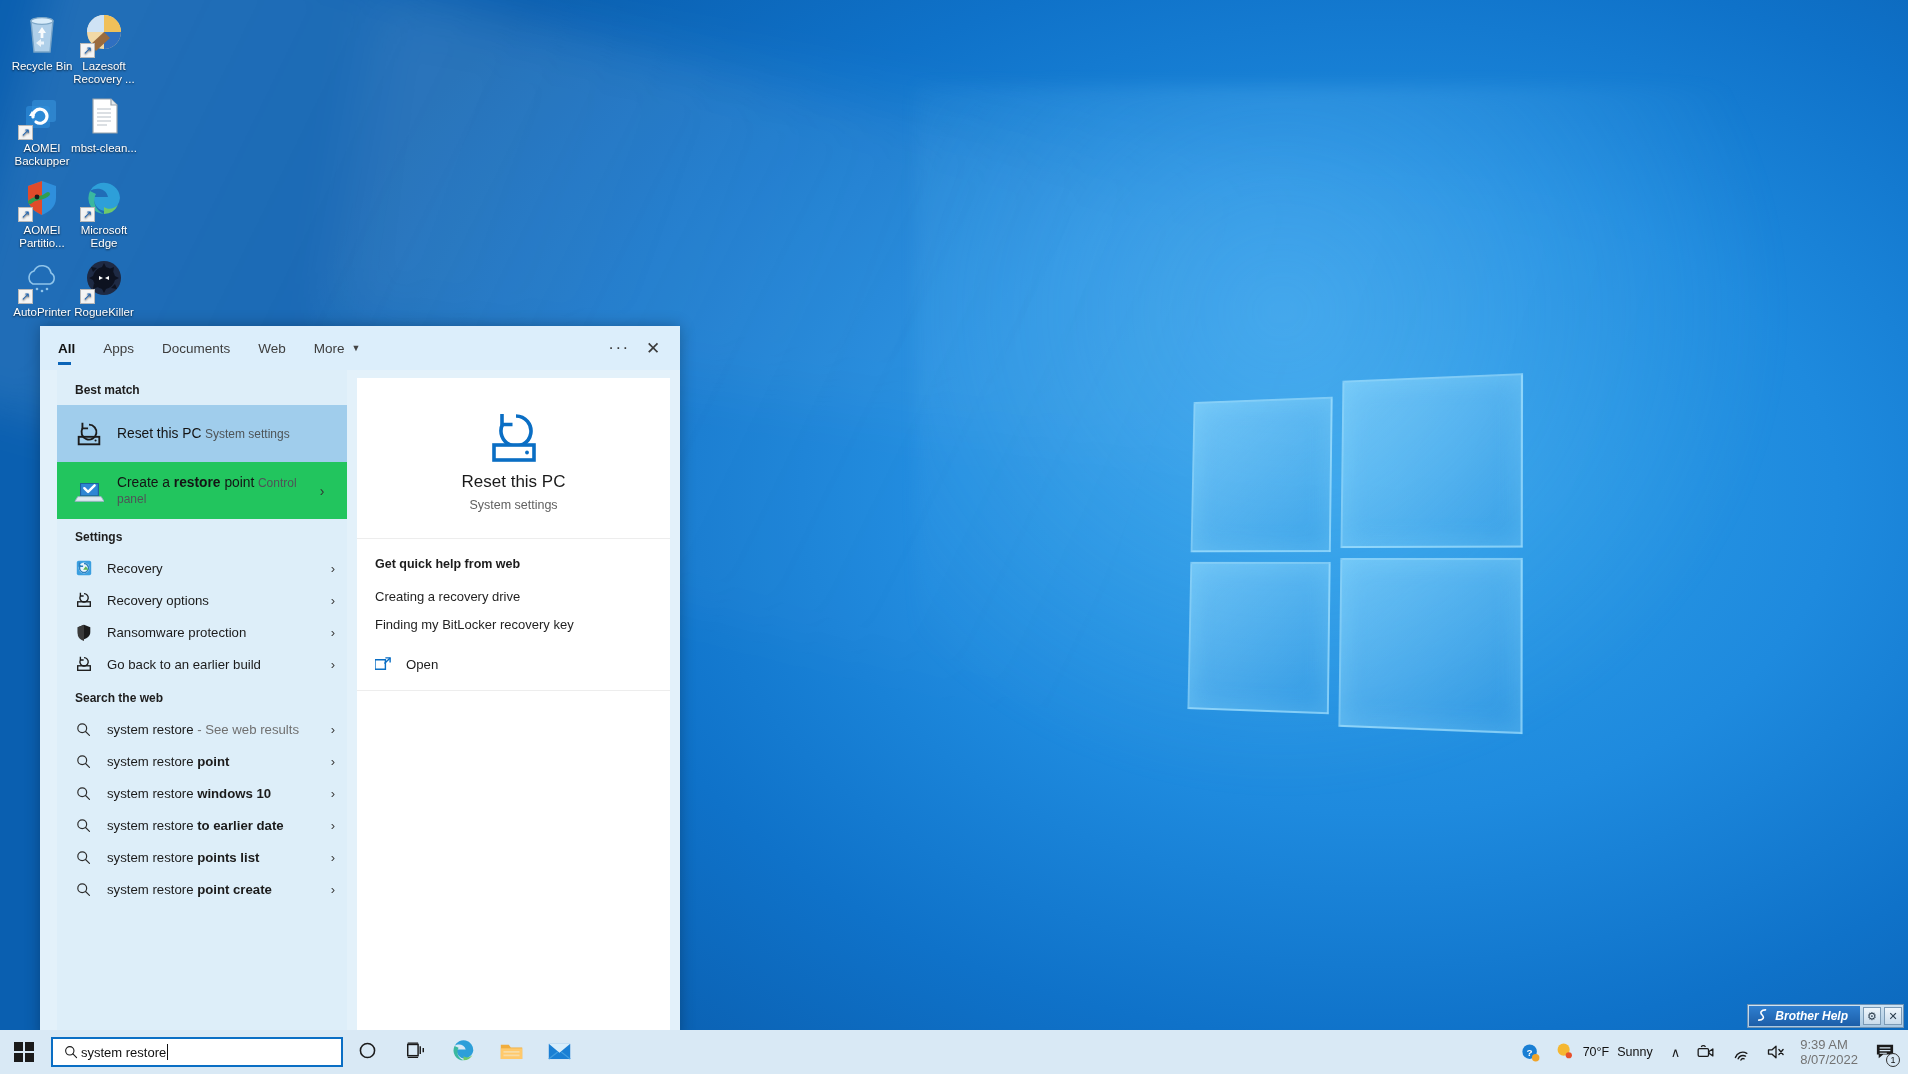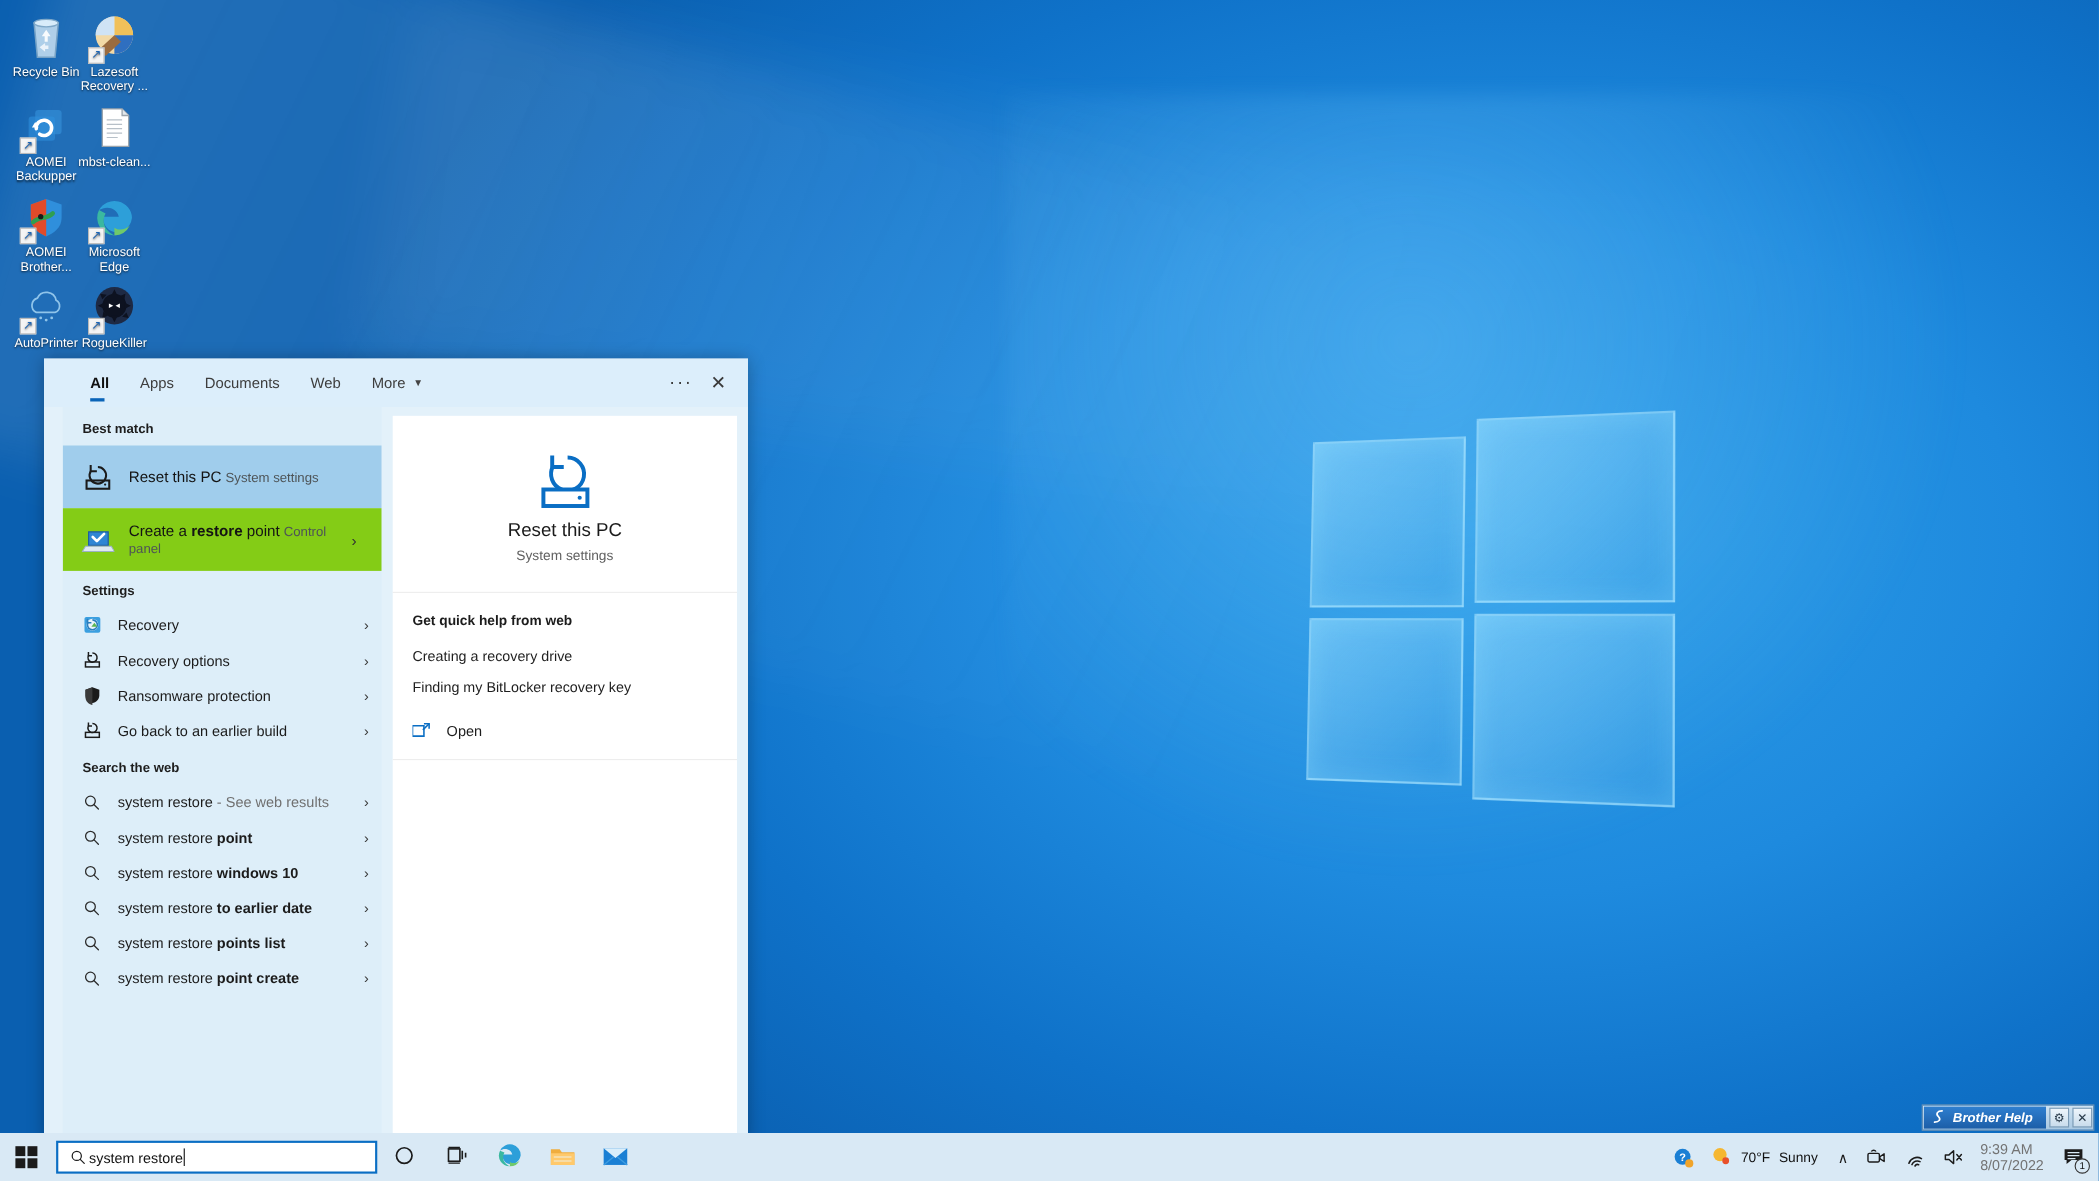--- a/index.html
+++ b/index.html
@@ -80,21 +80,21 @@
   }
 
   
   #flyout-header {
     height: 44px; flex: 0 0 44px;
     background: #dceefb;
     display: flex; align-items: center;
     padding: 0 10px 0 18px;
     position: relative;
   }
-  #flyout-header .tabs { display: flex; align-items: flex-start; gap: 0; height: 44px; margin-left: 24px; }
+  #flyout-header .tabs { display: flex; align-items: flex-start; gap: 0; height: 44px; }
   .tab {
     position: relative; height: 44px;
     display: flex; align-items: center; justify-content: center;
     padding: 0 14px;
     font-size: 13.5px; color: #3d3d3d;
     cursor: default;
   }
   .tab:first-child { padding-left: 0; padding-right: 14px; }
   .tab.active { color: #111; font-weight: 700; }
   .tab.active::after {
@@ -146,21 +146,21 @@
   .result-row .txt { flex: 1; font-size: 13.2px; white-space: nowrap; overflow: hidden; }
   .result-row .chev { width: 20px; flex: 0 0 20px; text-align: center; color: #3b3b3b; font-size: 13px; }
 
   
   .best-row {
     display: flex; align-items: center;
     height: 57px; padding-left: 16px; padding-right: 14px;
     cursor: default;
   }
   .best-row.selected { background: #a0cdec; }
-  .best-row.hovered  { background: #84cc16; }
+  .best-row.hovered  { background: #22c55e; }
   .best-row .bico {
     width: 32px; flex: 0 0 32px; height: 32px; margin-right: 12px;
     display:flex; align-items:center; justify-content:center;
   }
   .best-row .meta { flex: 1; min-width: 0; }
   .best-row .title { font-size: 13.8px; color: #141414; line-height: 17px; }
   .best-row .sub   { font-size: 12px; color: #4e5457; line-height: 16px; margin-top: 1px; }
   .best-row .chev  { width: 22px; flex:0 0 22px; text-align:center; color:#333; font-size: 14px; }
 
   .sugg-suffix { font-weight: 700; }
@@ -328,21 +328,21 @@
   <div class="dicon" style="left:4px; top:172px;">
     <span class="glyph">
       <svg viewBox="0 0 44 44" width="44" height="44">
         <path d="M22 5 l14 5 v12 c0 9-7 14-14 17 -7-3-14-8-14-17V10z" fill="#2f8fdc"></path>
         <path d="M22 5 l-14 5 v12 c0 9 7 14 14 17z" fill="#e14b2a"></path>
         <path d="M10 26 c6-6 12-2 18-8" fill="none" stroke="#2f9e4f" stroke-width="4" stroke-linecap="round"></path>
         <circle cx="17" cy="21" r="2.4" fill="#1b1b1b"></circle>
       </svg>
       <span class="lnk">↗</span>
     </span>
-    <span class="label">AOMEI Brother...</span>
+    <span class="label">AOMEI Partitio...</span>
   </div>
 
   <div class="dicon" style="left:66px; top:172px;">
     <span class="glyph">
       <svg viewBox="0 0 44 44" width="44" height="44">
         <path d="M38 22 a16 16 0 0 0 -30-7 c6-4 16-3 18 6 h-14 c-1 10 8 17 18 13 a16 16 0 0 0 8-12z" fill="#2d9fd9"></path>
         <path d="M8 15 a16 16 0 0 0 14 23 c-9-4-12-13-8-20z" fill="#3ab8a0"></path>
         <path d="M22 38 a16 16 0 0 0 14-9 c-4 4-10 5-14 2z" fill="#6fc96a"></path>
       </svg>
       <span class="lnk">↗</span>

